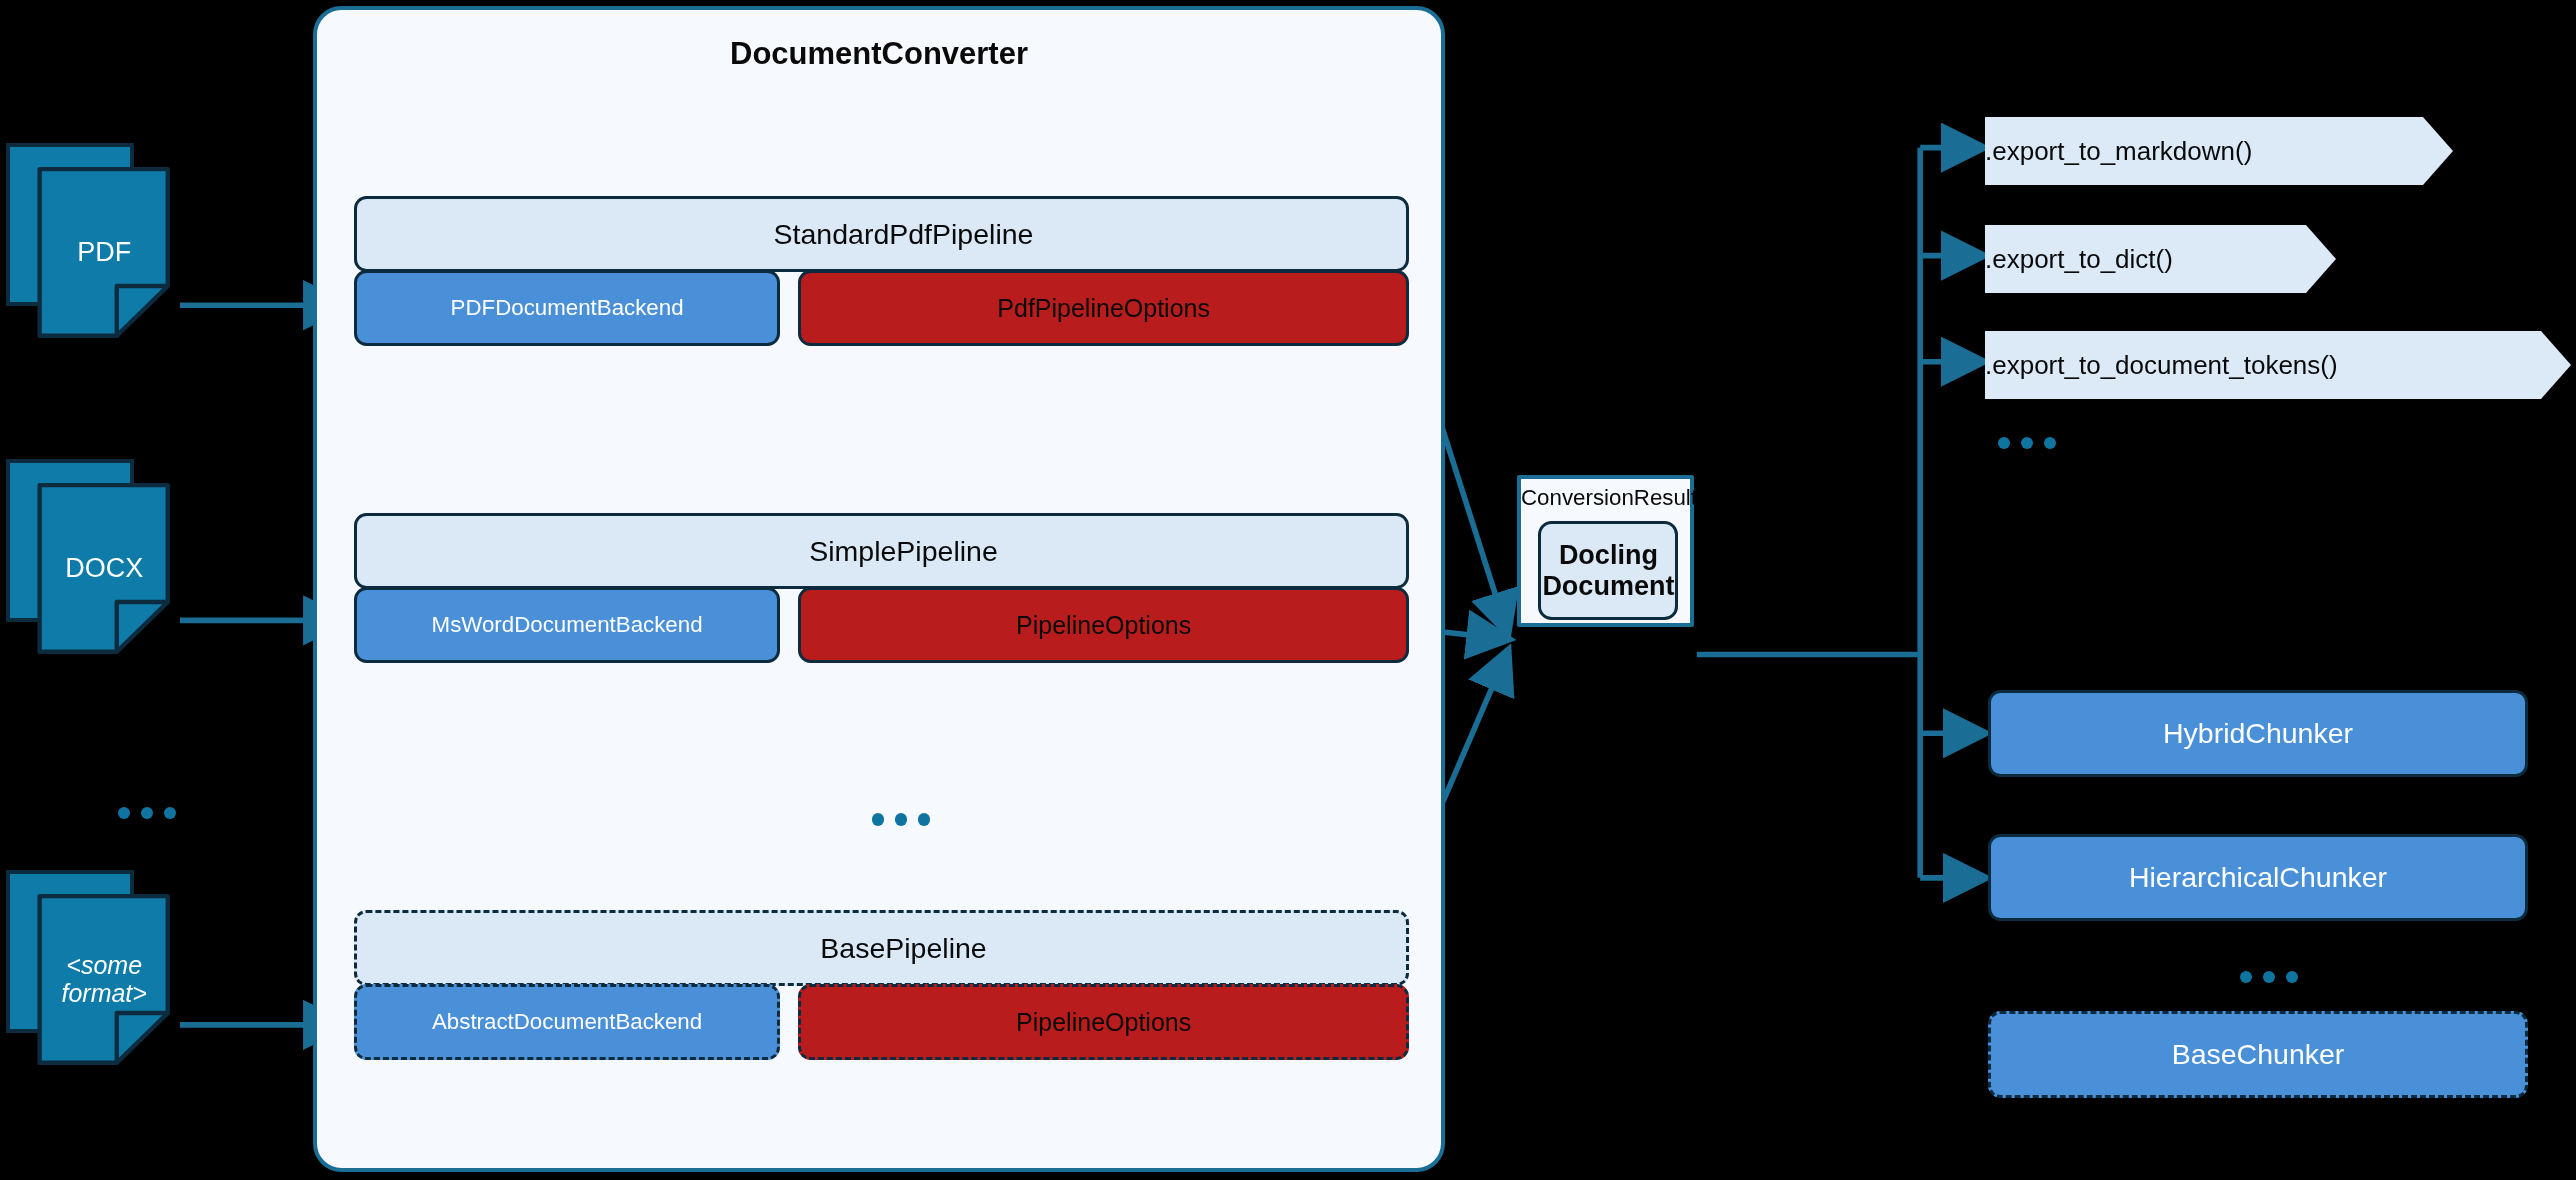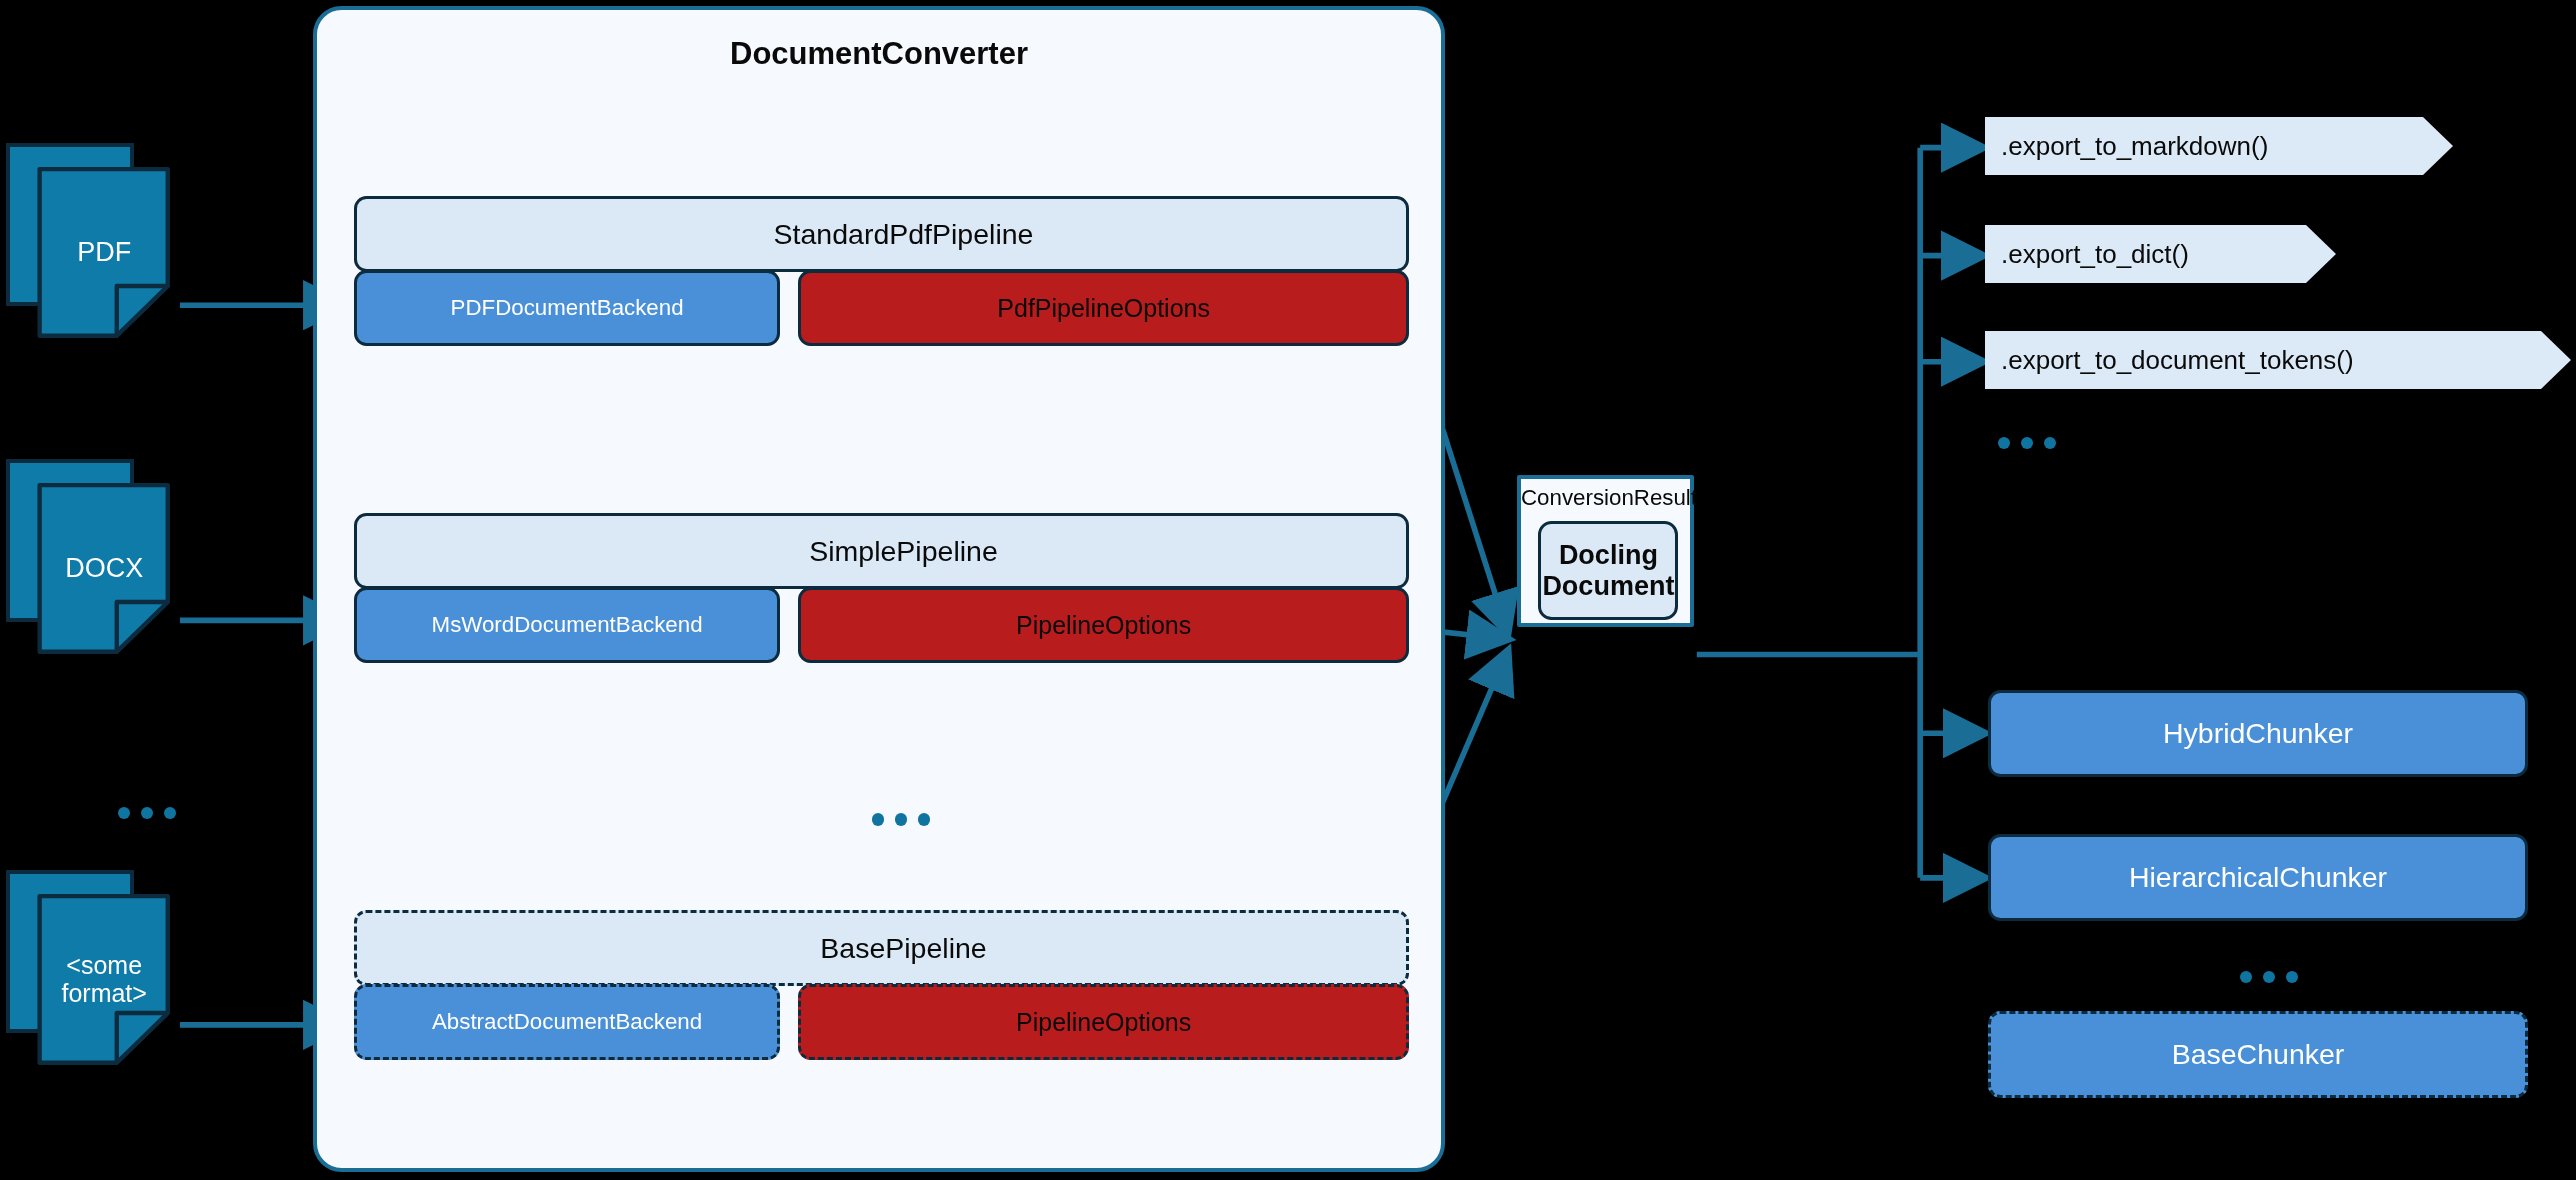--- a/index.html
+++ b/index.html
@@ -8,21 +8,21 @@
   .stage{position:absolute;inset:0;width:2576px;height:1180px;}
   svg.wires{position:absolute;left:0;top:0;width:2576px;height:1180px;pointer-events:none;}
 
   
   .doc{position:absolute;}
   .doc .back{position:absolute;left:0;top:0;width:128px;height:163px;
              background:#0f7ba8;border:4.3px solid #0d2b3e;box-sizing:border-box;}
   .doc .label{position:absolute;left:34px;top:26px;width:128px;height:166px;
               display:flex;align-items:center;justify-content:center;
               color:#fff;font-size:27px;line-height:1.12;text-align:center;z-index:4;}
-  .doc .label.small{font-size:25px;}
+  .doc .label.small{font-size:25px;font-style:italic;}
 
   
   .converter{position:absolute;left:313px;top:6.2px;width:1132px;height:1166px;
              background:#f6f9fd;border:4.3px solid #1a6e96;border-radius:28.5px;
              box-sizing:border-box;}
   .converter-title{position:absolute;left:0;top:26px;width:100%;text-align:center;
              font-size:31px;font-weight:bold;color:#0a0a0a;}
 
   
   .pgroup{position:absolute;left:37px;width:1055px;}
@@ -44,22 +44,22 @@
   .convres{position:absolute;left:1517px;top:475px;width:177px;height:152px;
            background:#f6f9fd;border:4.3px solid #1a6e96;border-radius:2px;box-sizing:border-box;}
   .convres-label{position:absolute;left:0;top:6.2px;width:100%;text-align:center;
            font-size:22.3px;color:#0a0a0a;}
   .docling{position:absolute;left:17.4px;top:42px;width:140px;height:99px;
            background:#dbe8f5;border:3.7px solid #0d2b3e;border-radius:13.6px;box-sizing:border-box;
            display:flex;align-items:center;justify-content:center;text-align:center;
            font-size:27px;font-weight:bold;color:#0a0a0a;line-height:1.12;}
 
   
-  .xtag{position:absolute;height:58px;background:#dce9f7;
-        display:flex;align-items:center;padding-left:16px;box-sizing:border-box;
+  .xtag{position:absolute;height:68px;background:#dce9f7;
+        display:flex;align-items:center;padding-left:0;box-sizing:border-box;
         font-size:26px;color:#0a0a0a;white-space:nowrap;}
 
   
   .chunk{position:absolute;left:1988px;width:540px;height:87px;
          background:#4a90d9;border:3.7px solid #0d2b3e;border-radius:12.4px;box-sizing:border-box;
          display:flex;align-items:center;justify-content:center;
          font-size:28.5px;color:#ffffff;}
   .chunk.dashed{border-style:dashed;}
 </style>
 </head>

